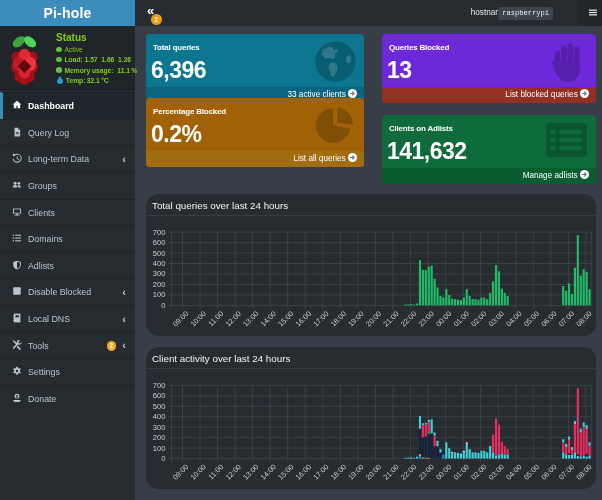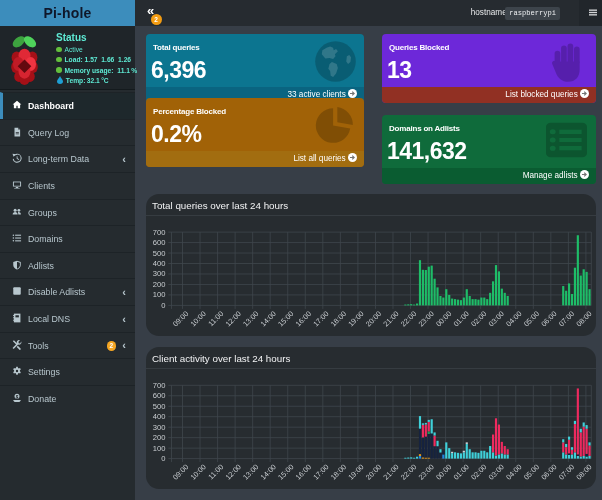--- a/index.html
+++ b/index.html
@@ -1,21 +1,21 @@
 <!DOCTYPE html>
 <html><head><meta charset="utf-8"><style>
 * { margin:0; padding:0; box-sizing:border-box; }
 html,body { width:602px; height:500px; overflow:hidden; background:#373e47;
   font-family:"Liberation Sans", sans-serif; }
 #sidebar { position:absolute; left:0; top:0; width:135px; height:500px; background:#252b2f; }
-#logo { height:26px; background:#3c8dbc; color:#0f172a; font-size:14px; font-weight:bold;
+#logo { height:26px; background:#3c8dbc; color:#ffffff; font-size:14px; font-weight:bold;
   text-align:center; line-height:26px; letter-spacing:0.2px; }
 #status { height:64px; background:#1f2529; border-bottom:1px solid #141a1d; position:relative; }
 #status .rasp { position:absolute; left:11px; top:8px; }
-#status .stxt { position:absolute; left:56px; top:6px; color:#5eead4; }
+#status .stxt { position:absolute; left:56px; top:6px; color:#84cc16; }
 #status .shead { font-size:10px; font-weight:bold; margin-bottom:2px; }
 #status .srow { font-size:6.7px; line-height:10.3px; white-space:nowrap; }
 #status .dot { display:inline-block; width:5.5px; height:5.5px; border-radius:50%;
   background:#63bf3c; margin-right:3px; }
 #status b { font-weight:bold; }
 #menu { position:absolute; top:92px; left:0; width:135px; }
 .mi { height:26.65px; line-height:26.65px; color:#b8c7ce; font-size:8.8px; position:relative;
   border-top:1px solid #1d2327; padding-left:12px; }
 .mi.active { background:#1e282c; color:#fff; border-left:3px solid #3c8dbc; padding-left:9px; }
 .mico { display:inline-block; width:16px; }
@@ -23,21 +23,21 @@
 .mi.active .mtxt { font-weight:bold; }
 .marrow { position:absolute; right:9px; top:-0.5px; font-size:11px; font-weight:bold; color:#b8c7ce; }
 .mbadge { position:absolute; right:19px; top:8.7px; background:#f5a623; color:#fff; width:9.5px; height:9.5px;
   font-size:6.5px; font-weight:bold; border-radius:50%; text-align:center; line-height:9.5px; padding:0; }
 #navbar { position:absolute; left:135px; top:0; width:467px; height:26px; background:#262b30; }
 #toggle { position:absolute; left:12px; top:3px; color:#fff; font-size:13px; font-weight:bold; }
 #togglebadge { position:absolute; left:15.5px; top:13.5px; width:11px; height:11px; background:#f39c12;
   border-radius:50%; color:#fff; font-size:6.5px; font-weight:bold; text-align:center; line-height:11px; }
 #hostlbl { position:absolute; right:93px; top:0; height:26px; line-height:26px;
   color:#e8eaec; font-size:8.2px; }
-#hostbadge { position:absolute; right:42px; top:6.5px; height:13px; line-height:13px; background:#3d444b;
+#hostbadge { position:absolute; right:49px; top:6.5px; height:13px; line-height:13px; background:#3d444b;
   color:#eceef0; font-size:7.1px; font-family:"Liberation Mono", monospace; border-radius:2px; padding:0 4px; }
 #hbtn { position:absolute; right:0; top:0; width:23px; height:26px; background:#21262b; }
 #hbtn svg { position:absolute; left:10px; top:8.5px; }
 .card { position:absolute; height:69px; border-radius:4px; color:#fff; }
 .ctitle { position:absolute; left:7px; top:9px; font-size:8px; font-weight:bold; letter-spacing:-0.2px; }
 .cvalue { position:absolute; left:5px; top:22.5px; font-size:23px; font-weight:bold; letter-spacing:-0.5px; }
 .cicon { position:absolute; right:7px; top:6px; }
 .cfoot { position:absolute; left:0; bottom:0; width:100%; height:16px; line-height:16px;
   text-align:right; padding-right:7px; font-size:8.2px;
   border-radius:0 0 4px 4px; }
@@ -101,45 +101,45 @@
             <path d="M4 1h6l3 3v11H4z"></path>
             <path d="M10 1v3h3" fill="#252b2f"></path>
             <path d="M6 8h5v1.2H6z M6 10.5h5v1.2H6z" fill="#252b2f"></path>
           </svg></span><span class="mtxt">Query Log</span></div>
 <div class="mi"><span class="mico"><svg width="10" height="10" viewBox="0 0 16 16" fill="#b8c7ce" style="vertical-align:-1px">
             <path d="M8.2 2.6a5.6 5.6 0 1 1-5.5 6.6l-1.6.3a7.2 7.2 0 1 0 .9-4.8z"></path>
             <path d="M0.8 1.2l5.3 0.9-3.6 4z"></path>
             <path d="M7.5 5h1.3v3.5l2.7 1.6-.6 1.1-3.4-2z"></path>
           </svg></span><span class="mtxt">Long-term Data</span><span class="marrow">‹</span></div>
 <div class="mi"><span class="mico"><svg width="10" height="10" viewBox="0 0 16 16" fill="#b8c7ce" style="vertical-align:-1px">
-            <path d="M1.5 2.5h13v8h-13z"></path>
-            <path d="M3 3.8h10v5.4H3z" fill="#252b2f"></path>
-            <path d="M6 11h4v1.6h2.5v1H3.5v-1H6z"></path>
-          </svg></span><span class="mtxt">Clients</span></div>
-<div class="mi"><span class="mico"><svg width="10" height="10" viewBox="0 0 16 16" fill="#b8c7ce" style="vertical-align:-1px">
             <circle cx="5" cy="5.2" r="2.4"></circle>
             <path d="M1 12c0-2.4 1.8-4 4-4s4 1.6 4 4z"></path>
             <circle cx="11" cy="5.2" r="2.2"></circle>
             <path d="M9.4 8.3c2-.5 4.8.6 4.8 3.7h-4z"></path>
           </svg></span><span class="mtxt">Groups</span></div>
+<div class="mi"><span class="mico"><svg width="10" height="10" viewBox="0 0 16 16" fill="#b8c7ce" style="vertical-align:-1px">
+            <path d="M1.5 2.5h13v8h-13z"></path>
+            <path d="M3 3.8h10v5.4H3z" fill="#252b2f"></path>
+            <path d="M6 11h4v1.6h2.5v1H3.5v-1H6z"></path>
+          </svg></span><span class="mtxt">Clients</span></div>
 <div class="mi"><span class="mico"><svg width="10" height="10" viewBox="0 0 16 16" fill="#b8c7ce" style="vertical-align:-1px">
             <circle cx="2.2" cy="3.5" r="1.2"></circle>
             <rect x="5" y="2.7" width="9.5" height="1.7"></rect>
             <circle cx="2.2" cy="8" r="1.2"></circle>
             <rect x="5" y="7.2" width="9.5" height="1.7"></rect>
             <circle cx="2.2" cy="12.5" r="1.2"></circle>
             <rect x="5" y="11.7" width="9.5" height="1.7"></rect>
           </svg></span><span class="mtxt">Domains</span></div>
 <div class="mi"><span class="mico"><svg width="10" height="10" viewBox="0 0 16 16" fill="#b8c7ce" style="vertical-align:-1px">
             <path d="M8 1 14 3v5c0 4-3.5 6.3-6 7.2C5.5 14.3 2 12 2 8V3z"></path>
             <path d="M8 2.8 12.6 4.3v3.9c0 3-2.7 4.8-4.6 5.6z" fill="#252b2f"></path>
           </svg></span><span class="mtxt">Adlists</span></div>
 <div class="mi"><span class="mico"><svg width="10" height="10" viewBox="0 0 16 16" fill="#b8c7ce" style="vertical-align:-1px">
             <rect x="2" y="2" width="12" height="12" rx="1.5"></rect>
-          </svg></span><span class="mtxt">Disable Adlists</span><span class="marrow">‹</span></div>
+          </svg></span><span class="mtxt">Disable Blocked</span><span class="marrow">‹</span></div>
 <div class="mi"><span class="mico"><svg width="10" height="10" viewBox="0 0 16 16" fill="#b8c7ce" style="vertical-align:-1px">
             <path d="M3 1h10.5v14H3z"></path>
             <path d="M1.8 3h2v1.6h-2zM1.8 6.8h2v1.6h-2zM1.8 10.6h2v1.6h-2z"></path>
             <path d="M5.5 3.6h5.5v3.4H5.5z" fill="#252b2f"></path>
           </svg></span><span class="mtxt">Local DNS</span><span class="marrow">‹</span></div>
 <div class="mi"><span class="mico"><svg width="10" height="10" viewBox="0 0 16 16" fill="#b8c7ce" style="vertical-align:-1px">
             <path d="M1.3 1.3l2.2-.6 4.8 4.8-1.7 1.7-4.8-4.8z M14.7 2.5a3.6 3.6 0 0 1-4.9 4.7L3.4 13.6a1.25 1.25 0 0 1-1.8-1.8l6.4-6.4a3.6 3.6 0 0 1 4.7-4.9L10.3 2.9l.4 2.4 2.4.4z M9.3 9.2l4.4 4.4a1.25 1.25 0 0 1-1.8 1.8L7.5 11z"></path>
           </svg></span><span class="mtxt">Tools</span><span class="mbadge">2</span><span class="marrow">‹</span></div>
 <div class="mi"><span class="mico"><svg width="10" height="10" viewBox="0 0 16 16" fill="#b8c7ce" style="vertical-align:-1px">
             <path fill-rule="evenodd" clip-rule="evenodd" d="M6.8 1.2h2.4l.4 2 1.4.8 1.9-.7 1.2 2.1-1.5 1.4v1.6l1.5 1.4-1.2 2.1-1.9-.7-1.4.8-.4 2H6.8l-.4-2-1.4-.8-1.9.7-1.2-2.1 1.5-1.4V6.8L1.9 5.4l1.2-2.1 1.9.7 1.4-.8z M8 6.1A1.9 1.9 0 1 0 8 9.9 1.9 1.9 0 0 0 8 6.1z"></path>
@@ -190,21 +190,21 @@
 <div class="cvalue">0.2%</div>
 <div class="cfoot" style="background:#a26d10">List all queries <svg width="9" height="9" viewBox="0 0 16 16" style="vertical-align:-1px">
         <circle cx="8" cy="8" r="8" fill="#fff"></circle>
         <path d="M3.5 8h7M7.5 4.5 11 8l-3.5 3.5" stroke="rgba(0,0,0,0.55)" stroke-width="2" fill="none"></path>
       </svg></div>
 </div>
 <div class="card" style="left:382px;top:115px;width:214px;background:#0f6b3b">
 <div class="cicon"><svg width="45" height="38" viewBox="1 1.5 34 33" preserveAspectRatio="none">
         <path fill="rgba(0,0,0,0.2)" fill-rule="evenodd" d="M6 3h24a3.5 3.5 0 0 1 3.5 3.5v23a3.5 3.5 0 0 1-3.5 3.5H6a3.5 3.5 0 0 1-3.5-3.5v-23A3.5 3.5 0 0 1 6 3z M7.6 8.7a2.2 2.2 0 1 0 0 4.4 2.2 2.2 0 0 0 0-4.4z M12.6 9.1h16.8v3.6H12.6z M7.6 15.8a2.2 2.2 0 1 0 0 4.4 2.2 2.2 0 0 0 0-4.4z M12.6 16.2h16.8v3.6H12.6z M7.6 22.9a2.2 2.2 0 1 0 0 4.4 2.2 2.2 0 0 0 0-4.4z M12.6 23.3h16.8v3.6H12.6z"></path>
       </svg></div>
-<div class="ctitle">Domains on Adlists</div>
+<div class="ctitle">Clients on Adlists</div>
 <div class="cvalue">141,632</div>
 <div class="cfoot" style="background:#0a5c31">Manage adlists <svg width="9" height="9" viewBox="0 0 16 16" style="vertical-align:-1px">
         <circle cx="8" cy="8" r="8" fill="#fff"></circle>
         <path d="M3.5 8h7M7.5 4.5 11 8l-3.5 3.5" stroke="rgba(0,0,0,0.55)" stroke-width="2" fill="none"></path>
       </svg></div>
 </div>
 <div class="panel" style="top:194px">
   <div class="phead">Total queries over last 24 hours</div>
   <svg width="450" height="118" viewBox="0 0 450 118" style="position:absolute;left:0;top:24px" font-family="Liberation Sans, sans-serif">
       <line x1="22.3" y1="87.40" x2="445.3" y2="87.40" stroke="#3f464c" stroke-width="0.8"></line>

